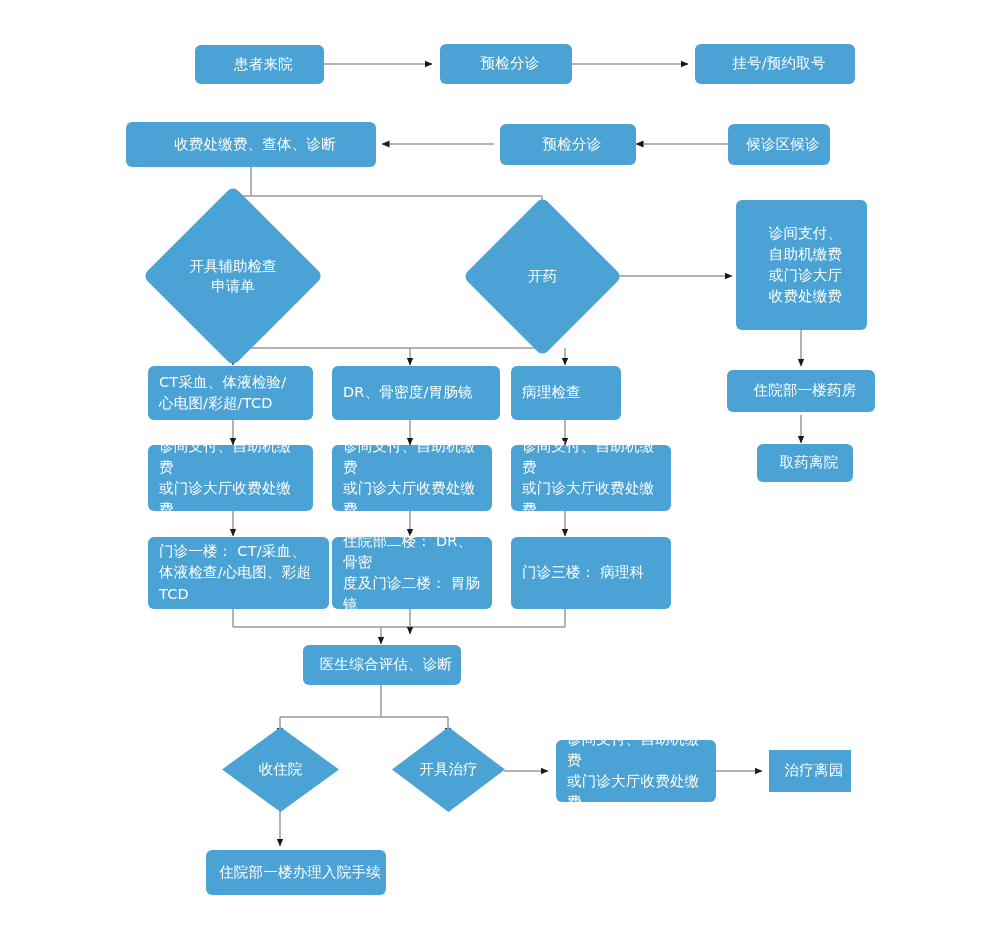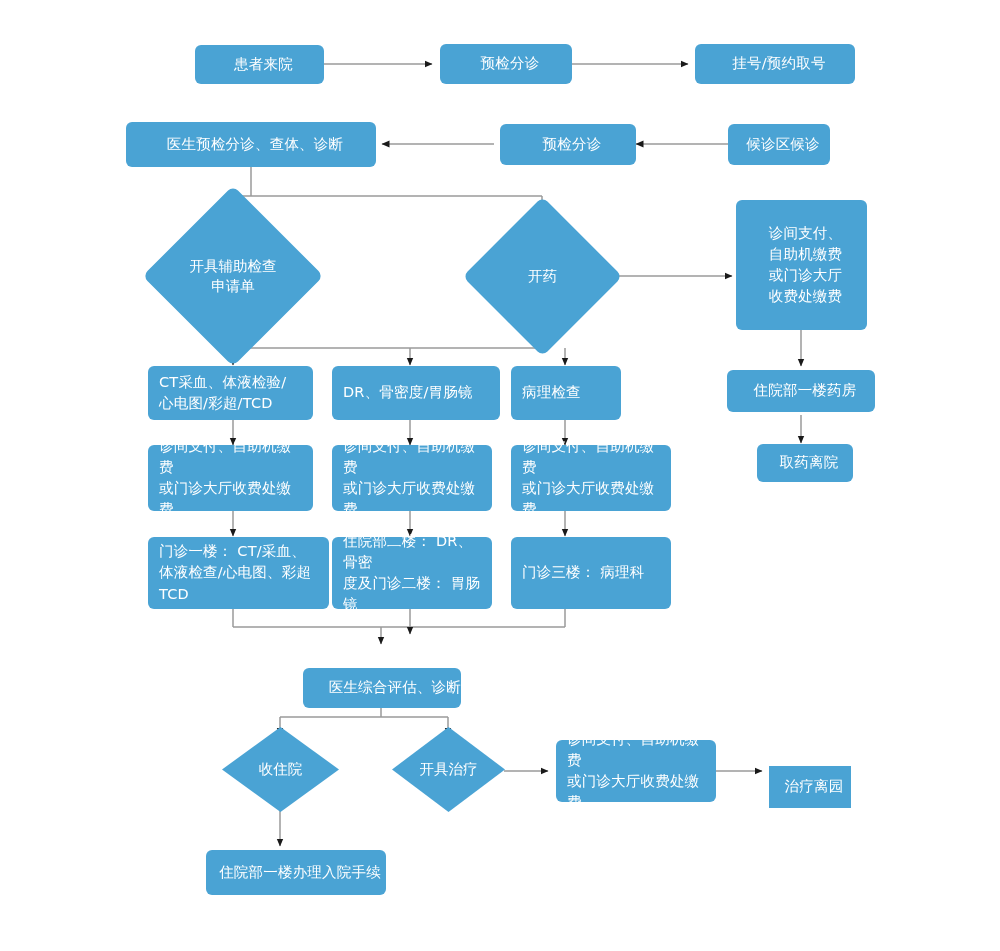--- a/index.html
+++ b/index.html
@@ -31,21 +31,21 @@
     color: #ffffff;
     display: flex;
     align-items: center;
     font-size: 14.5px;
     line-height: 1.45;
     letter-spacing: 0.2px;
     z-index: 2;
     padding-left: 8px;
   }
   .node.rounded { border-radius: 6px; }
-  .node.sharp   { border-radius: 0px; margin-top: 16px; }
+  .node.sharp   { border-radius: 0px; }
   .node.center  { justify-content: center; text-align: center; }
   .node.left    { justify-content: flex-start; text-align: left; padding-left: 11px; padding-right: 8px; }
   .node .txt { display: block; width: 100%; white-space: pre-line; }
 
   
   .diamond {
     position: absolute;
     z-index: 2;
   }
   .diamond .shape {
@@ -148,21 +148,21 @@
 
   <div class="node rounded center" style="left:440px; top:44px; width:132px; height:40px;">
     <span class="txt">预检分诊</span>
   </div>
 
   <div class="node rounded center" style="left:695px; top:44px; width:160px; height:40px;">
     <span class="txt">挂号/预约取号</span>
   </div>
 
   <div class="node rounded center" style="left:126px; top:122px; width:250px; height:45px;">
-    <span class="txt">医生预检分诊、查体、诊断</span>
+    <span class="txt">收费处缴费、查体、诊断</span>
   </div>
 
   <div class="node rounded center" style="left:500px; top:124px; width:136px; height:41px;">
     <span class="txt">预检分诊</span>
   </div>
 
   <div class="node rounded center" style="left:720px; top:124px; width:102px; height:41px;margin-left:8px;">
     <span class="txt">候诊区候诊</span>
   </div>
 
@@ -228,21 +228,21 @@
 
   <div class="node rounded left" style="left:332px; top:537px; width:160px; height:72px;">
     <span class="txt">住院部二楼： DR、骨密
 度及门诊二楼： 胃肠镜</span>
   </div>
 
   <div class="node rounded left" style="left:511px; top:537px; width:160px; height:72px;">
     <span class="txt">门诊三楼： 病理科</span>
   </div>
 
-  <div class="node rounded center" style="left:303px; top:668px; width:158px; height:40px;text-align:right;">
+  <div class="node rounded center" style="left:303px; top:645px; width:158px; height:40px;">
     <span class="txt">医生综合评估、诊断</span>
   </div>
 
   <div class="diamond tall" style="left:222px; top:727px; width:117px; height:85px;">
     <div class="shape"></div>
     <div class="dlabel">收住院</div>
   </div>
 
   <div class="diamond tall" style="left:392px; top:727px; width:113px; height:85px;">
     <div class="shape"></div>

